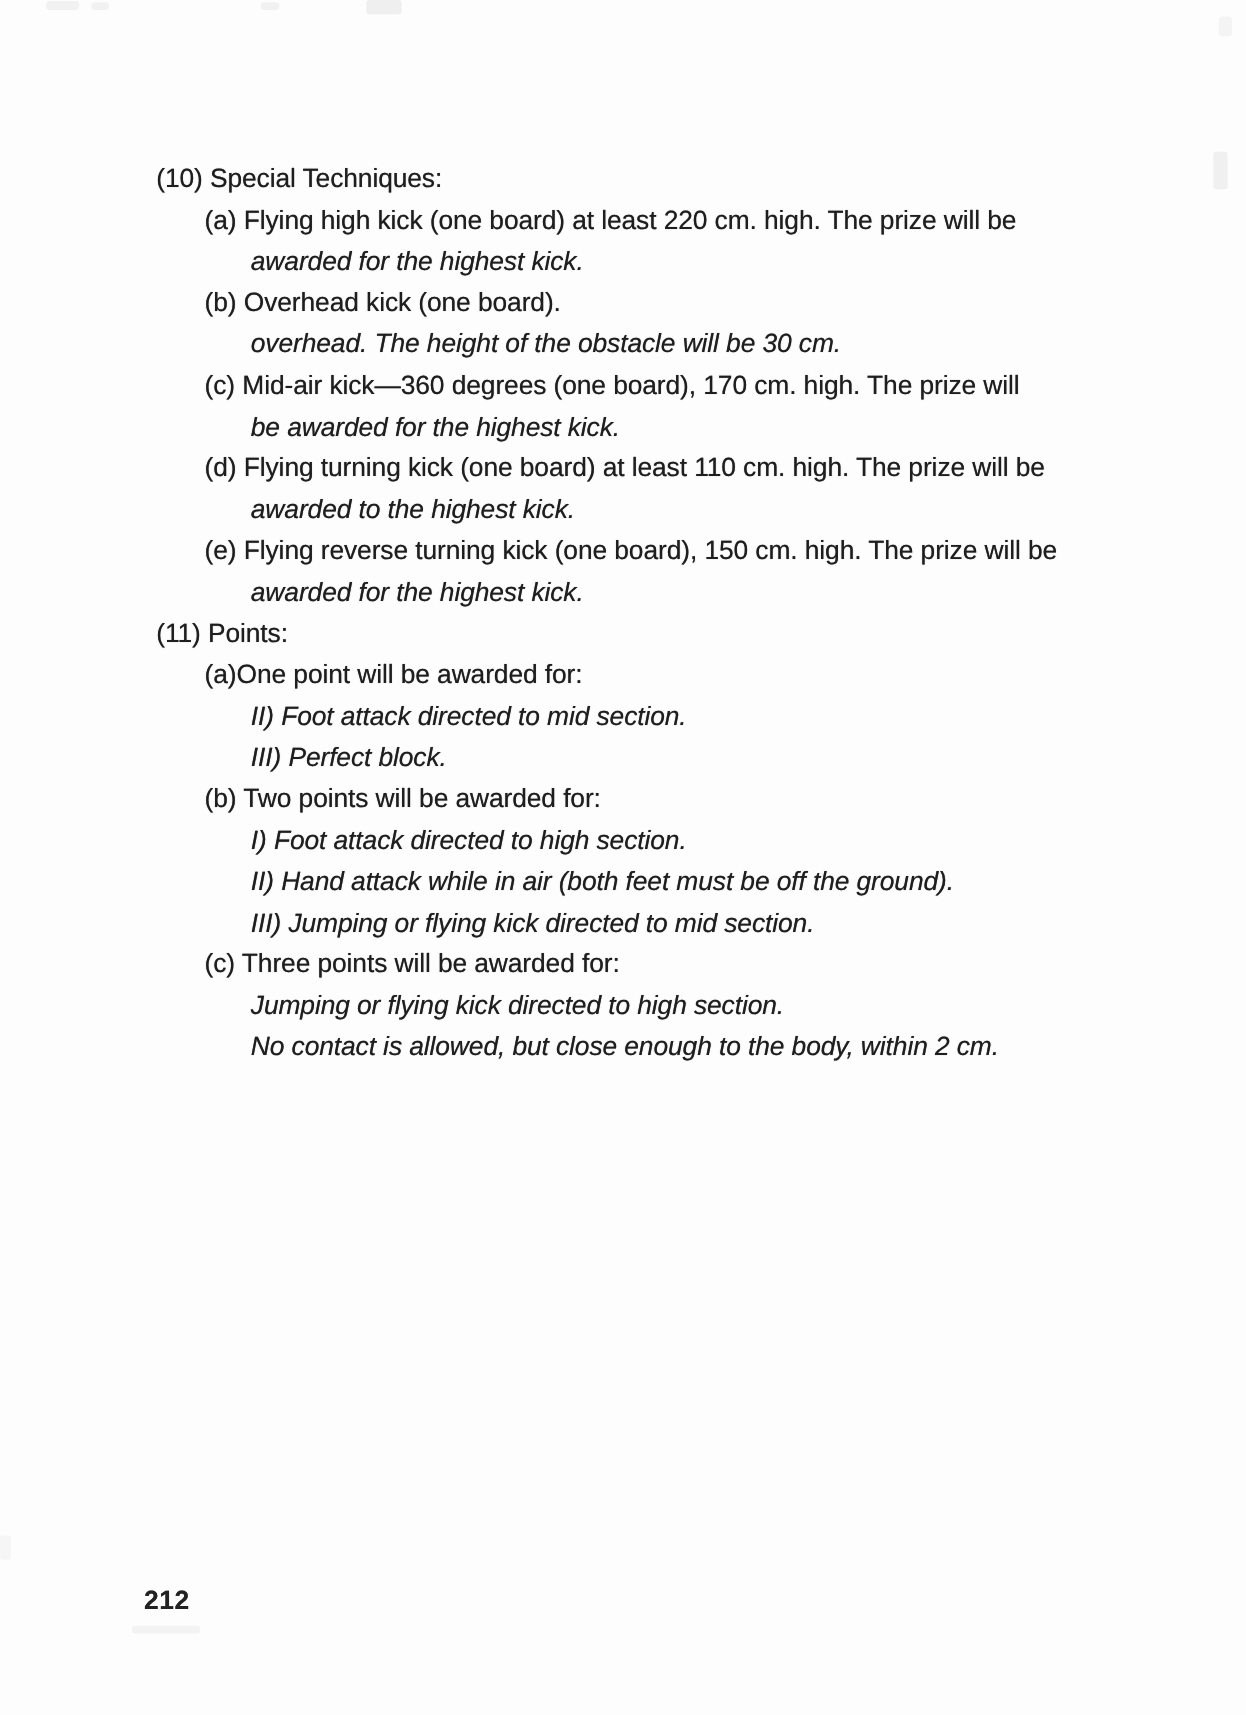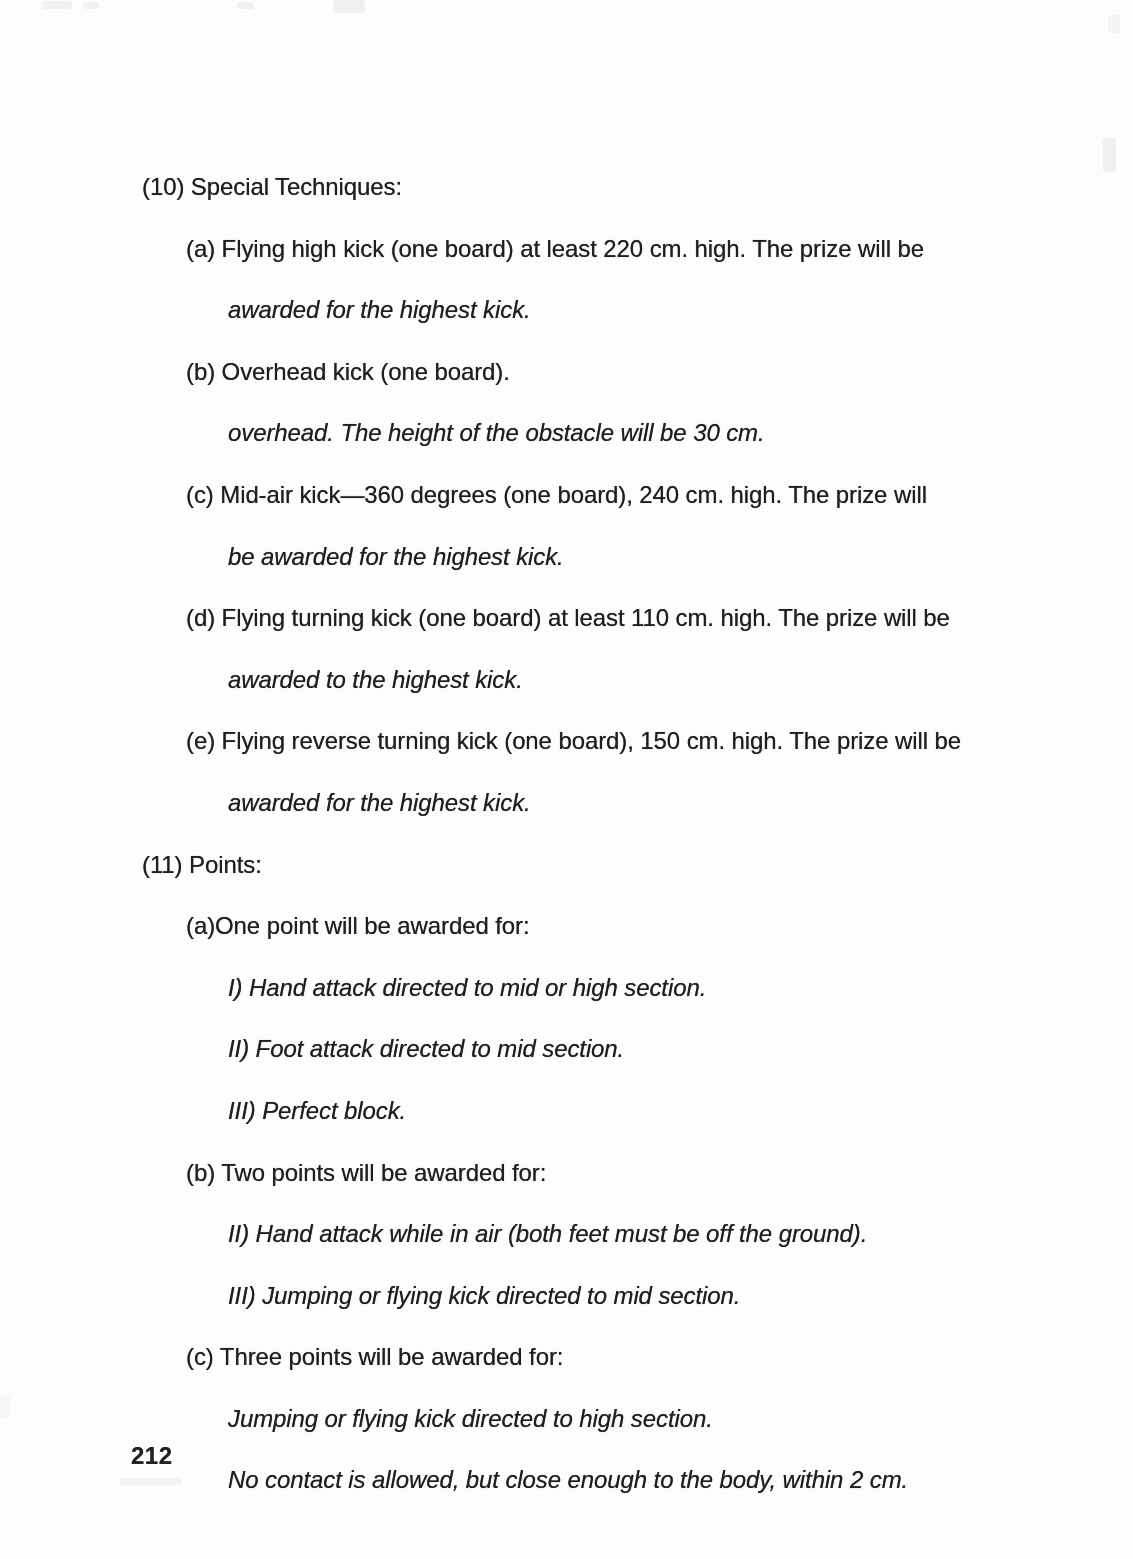--- a/index.html
+++ b/index.html
@@ -21,21 +21,21 @@
     left: 142px;
     top: 144px;
     width: 960px;
     color: #1e1e1e;
     font-size: 24px;
     line-height: 37.6px;
     letter-spacing: -0.1px;
     text-shadow: 0 0 0.7px rgba(25,25,25,0.75);
     white-space: nowrap;
   }
-  .line { min-height: 37.6px; margin-top: 24px; }
+  .line { min-height: 37.6px; }
   .i0 { margin-left: 0; }
   .i1 { margin-left: 44px; }
   .i2 { margin-left: 86px; font-style: italic; }
 
   .page-number {
     position: absolute;
     left: 131px;
     top: 1442px;
     color: #222;
     font-size: 24px;
@@ -72,32 +72,32 @@
   <span class="smudge sm-f"></span>
   <span class="smudge sm-g"></span>
   <span class="smudge sm-h"></span>
 
   <div class="text-block" id="text-block">
       <div class="line i0">(10)  Special Techniques:</div>
       <div class="line i1">(a)  Flying high kick (one board) at least 220 cm. high. The prize will be</div>
       <div class="line i2">awarded for the highest kick.</div>
       <div class="line i1">(b)  Overhead kick (one board).</div>
       <div class="line i2">overhead. The height of the obstacle will be 30 cm.</div>
-      <div class="line i1">(c)  Mid-air kick—360 degrees (one board), 240 cm. high. The prize will</div>
+      <div class="line i1">(c)  Mid-air kick—360 degrees (one board), 170 cm. high. The prize will</div>
       <div class="line i2">be awarded for the highest kick.</div>
       <div class="line i1">(d)  Flying turning kick (one board) at least 110 cm. high. The prize will be</div>
       <div class="line i2">awarded to the highest kick.</div>
       <div class="line i1">(e)  Flying reverse turning kick (one board), 150 cm. high. The prize will be</div>
       <div class="line i2">awarded for the highest kick.</div>
       <div class="line i0">(11)  Points:</div>
       <div class="line i1">(a)One point will be awarded for:</div>
-      <div class="line i2">I)  Hand attack directed to mid or high section.</div>
       <div class="line i2">II)  Foot attack directed to mid section.</div>
       <div class="line i2">III)  Perfect block.</div>
       <div class="line i1">(b)  Two points will be awarded for:</div>
+      <div class="line i2">I)  Foot attack directed to high section.</div>
       <div class="line i2">II)  Hand attack while in air (both feet must be off the ground).</div>
       <div class="line i2">III)  Jumping or flying kick directed to mid section.</div>
       <div class="line i1">(c)  Three points will be awarded for:</div>
       <div class="line i2">Jumping or flying kick directed to high section.</div>
       <div class="line i2">No contact is allowed, but close enough to the body, within 2 cm.</div>
     </div>
 
   <div class="page-number">212</div>
 
 </div>

